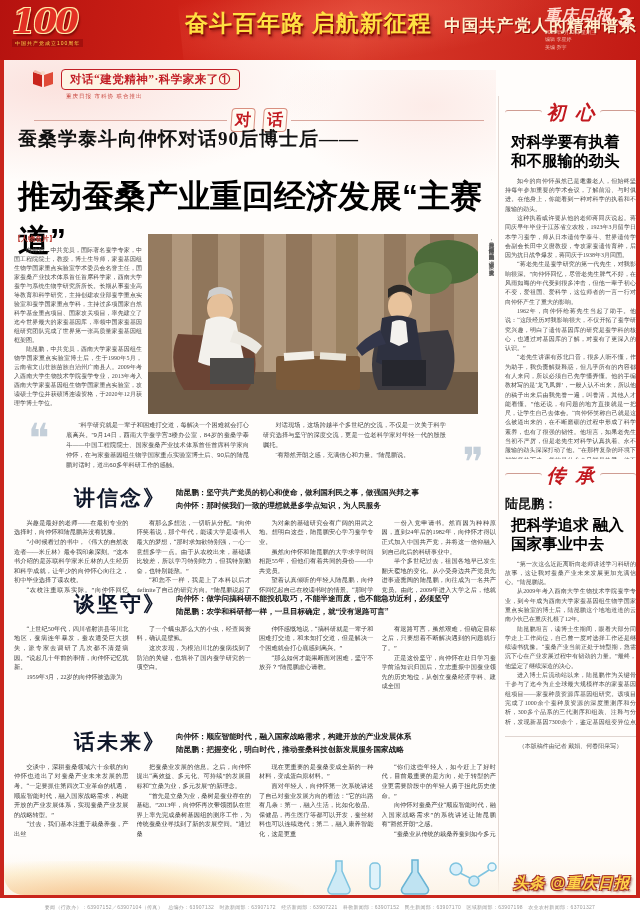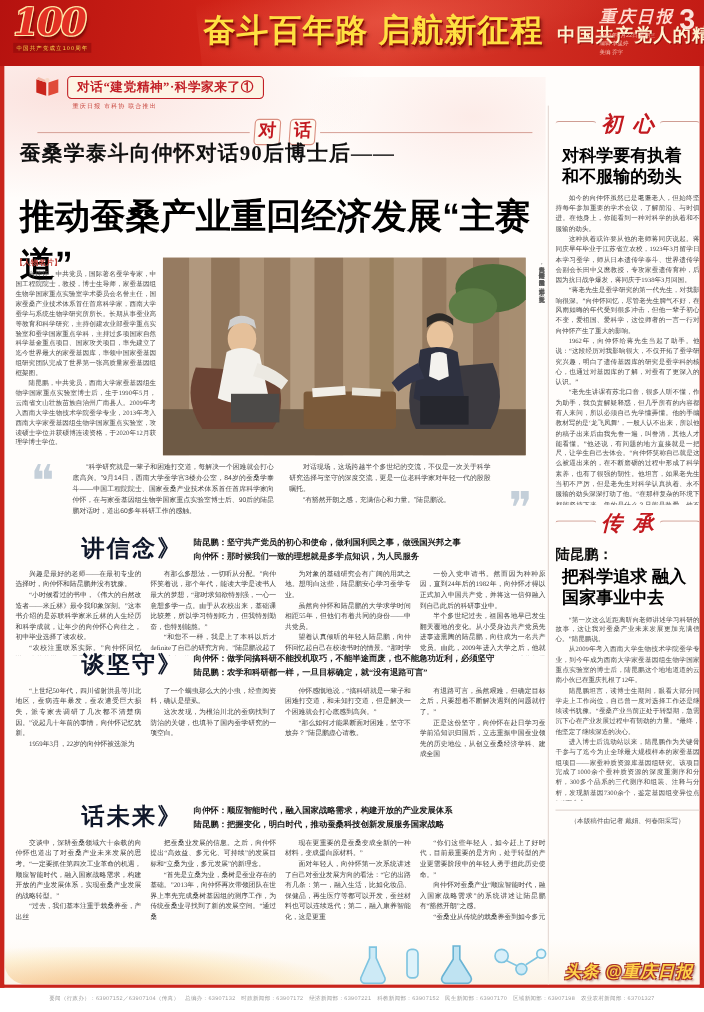--- a/index.html
+++ b/index.html
@@ -10,21 +10,21 @@
   
   .banner { position:absolute; top:0; left:0; width:640px; height:75px;
     background:linear-gradient(100deg,#b5120f 0%, #cf2217 30%, #d93a2a 55%, #c21a14 100%); overflow:hidden; }
   .banner::before { content:""; position:absolute; left:180px; top:-30px; width:420px; height:90px;
     background:radial-gradient(ellipse at 40% 50%, rgba(255,120,100,.35), rgba(255,120,100,0) 70%); transform:rotate(-6deg); }
   .logo100 { position:absolute; left:12px; top:4px; width:160px; height:52px; color:#fff; }
   .logo100 .num { font-family:"DejaVu Serif", serif; font-weight:bold; font-style:italic; font-size:34px; line-height:34px;
     color:#e23024; text-shadow:-1px -1px 0 #ffe9a8, 1px -1px 0 #ffe9a8, -1px 1px 0 #ffe9a8, 1px 1px 0 #ffe9a8, 2px 3px 2px rgba(90,0,0,.6); letter-spacing:-2px; }
   .logo100 .sub { display:block; margin-top:1px; font-size:5px; color:#ffd84d; background:rgba(140,10,10,.55); padding:1px 3px; width:max-content; letter-spacing:1px; }
   .slogan { position:absolute; left:185px; top:8px; white-space:nowrap; }
-  .slogan .main { font-family:Liberation Sans, sans-serif; font-weight:900; font-size:29px; color:#ffe042;
+  .slogan .main { font-family:Liberation Serif, serif; font-weight:900; font-size:23px; color:#ffe042;
     text-shadow:1px 2px 0 #8f0d08, 2px 3px 3px rgba(60,0,0,.5); letter-spacing:1px; }
   .slogan .sub { display:inline-block; margin-left:8px; font-weight:900; font-size:16.5px; color:#fff2cf;
     text-shadow:1px 1px 0 #8f0d08; letter-spacing:1px; }
   .masthead { position:absolute; right:8px; top:6px; text-align:left; color:#f6c9bd; }
   .masthead .paper { font-family:"DejaVu Serif", serif; font-style:italic; font-weight:bold; font-size:15px; color:#ffd9ce; letter-spacing:2px; }
   .masthead .pageno { font-size:26px; font-weight:bold; color:#fbe3da; vertical-align:top; line-height:22px; }
   .masthead .date { font-size:5px; color:#f3b9ac; margin-top:1px; }
   .masthead .staff { font-size:5px; color:#f3b9ac; line-height:1.6; }
 
   

